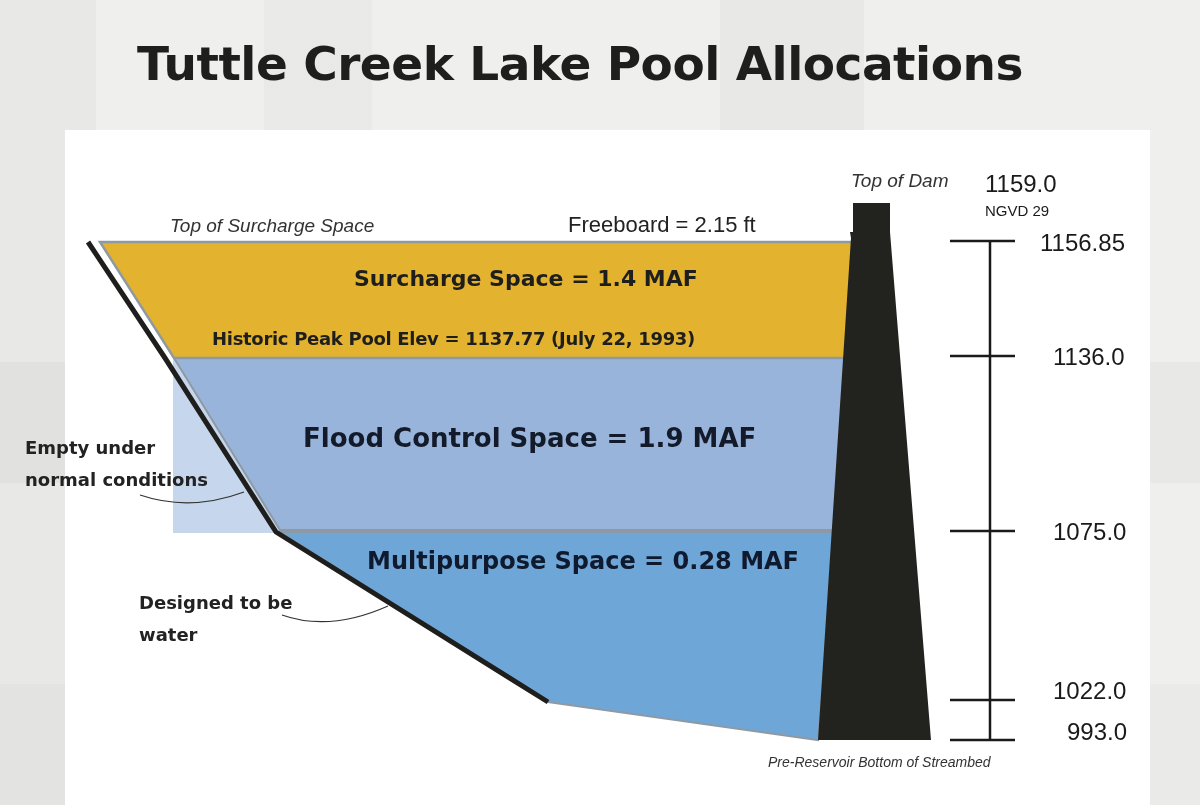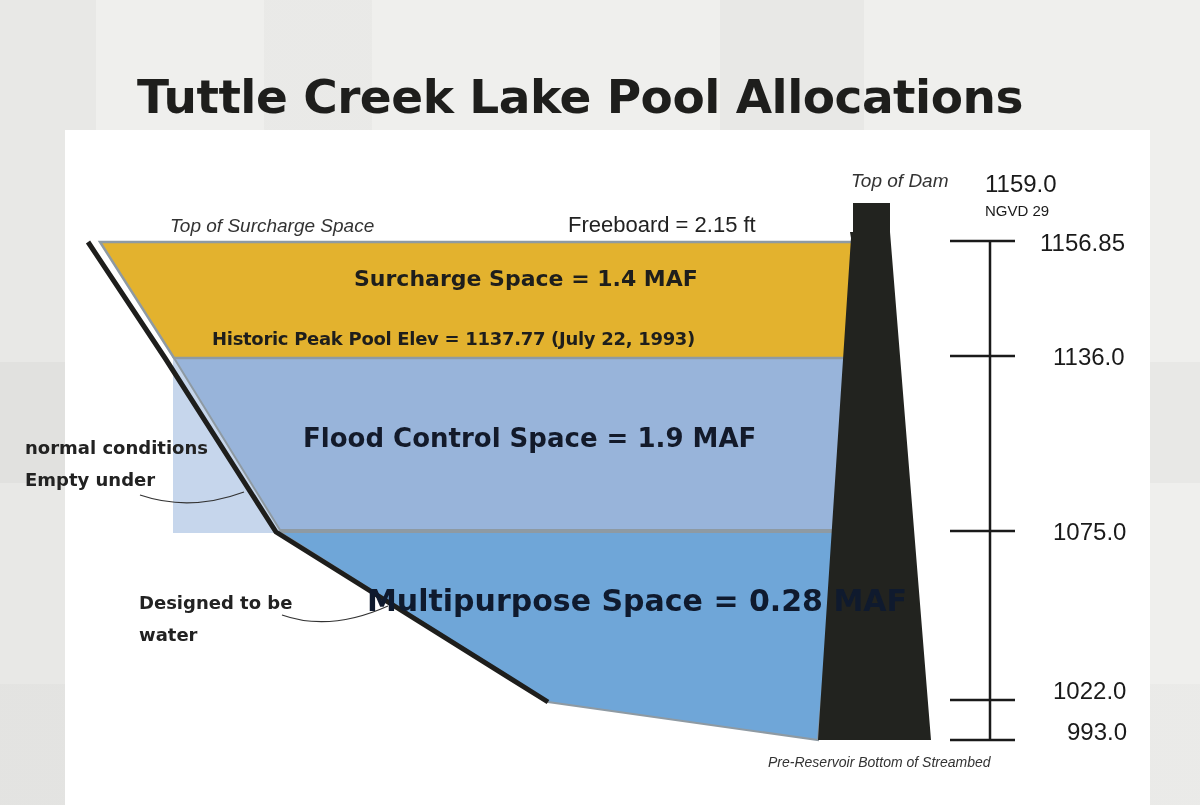--- a/index.html
+++ b/index.html
@@ -11,21 +11,20 @@
     .bg-texture {
       position: absolute; inset: 0;
       background:
         linear-gradient(90deg, rgba(0,0,0,0.03) 0 8%, transparent 8% 22%, rgba(0,0,0,0.025) 22% 31%, transparent 31% 60%, rgba(0,0,0,0.03) 60% 72%, transparent 72% 100%),
         linear-gradient(0deg, rgba(0,0,0,0.02) 0 15%, transparent 15% 40%, rgba(0,0,0,0.03) 40% 55%, transparent 55% 100%);
     }
     .title {
       position: absolute; left: 0; width: 1160px; top: 36px;
       text-align: center; font-size: 47px; font-weight: bold; color: #1e1e1c;
       letter-spacing: -0.5px;
-      margin-top: 33px;
     }
     .panel {
       position: absolute; left: 65px; top: 130px; width: 1085px; height: 675px;
       background: #ffffff;
     }
     svg.diagram { position: absolute; left: 0; top: 0; }
     .lbl { position: absolute; white-space: nowrap; color: #1a1a1a; }
     .ital { font-family: "Liberation Sans", sans-serif; font-style: italic; color: #333; font-size: 19px; }
     .bold { font-weight: bold; font-family: "DejaVu Sans", sans-serif; }
     .num { font-family: "Liberation Sans", sans-serif; font-size: 24px; color: #1a1a1a; }
@@ -74,22 +73,22 @@
 <div class="lbl" style="left:985px; top:202px; font-size:15px; font-family:'Liberation Sans',sans-serif;">NGVD 29</div>
 <div class="lbl num" style="left:1040px; top:229px;">1156.85</div>
 <div class="lbl num" style="left:1053px; top:343px;text-align:right;">1136.0</div>
 <div class="lbl num" style="left:1053px; top:518px;">1075.0</div>
 <div class="lbl num" style="left:1053px; top:677px;">1022.0</div>
 <div class="lbl num" style="left:1067px; top:718px;">993.0</div>
 
 <div class="lbl bold" style="left:354px; top:266px; font-size:22px; color:#1e1e1c;">Surcharge Space = 1.4 MAF</div>
 <div class="lbl bold" style="left:212px; top:328px; font-size:18px; color:#1e1e1c; letter-spacing:-0.3px;">Historic Peak Pool Elev = 1137.77  (July 22, 1993)</div>
 <div class="lbl bold" style="left:303px; top:423px; font-size:26px; color:#131a2a;">Flood Control Space = 1.9 MAF</div>
-<div class="lbl bold" style="left:367px; top:583px; font-size:30px; color:#0f1a2e;">Multipurpose Space = 0.28 MAF</div>
+<div class="lbl bold" style="left:367px; top:547px; font-size:24px; color:#0f1a2e;">Multipurpose Space = 0.28 MAF</div>
 
 <div class="lbl bold" style="left:25px; top:432px; font-size:18px; line-height:32px; color:#222;">
+  <div>Empty under</div>
   <div>normal conditions</div>
-  <div>Empty under</div>
 </div>
 <div class="lbl bold" style="left:139px; top:587px; font-size:18px; line-height:32px; color:#222;">
   <div>Designed to be</div>
   <div>water</div>
 </div>
 
 </body></html>

